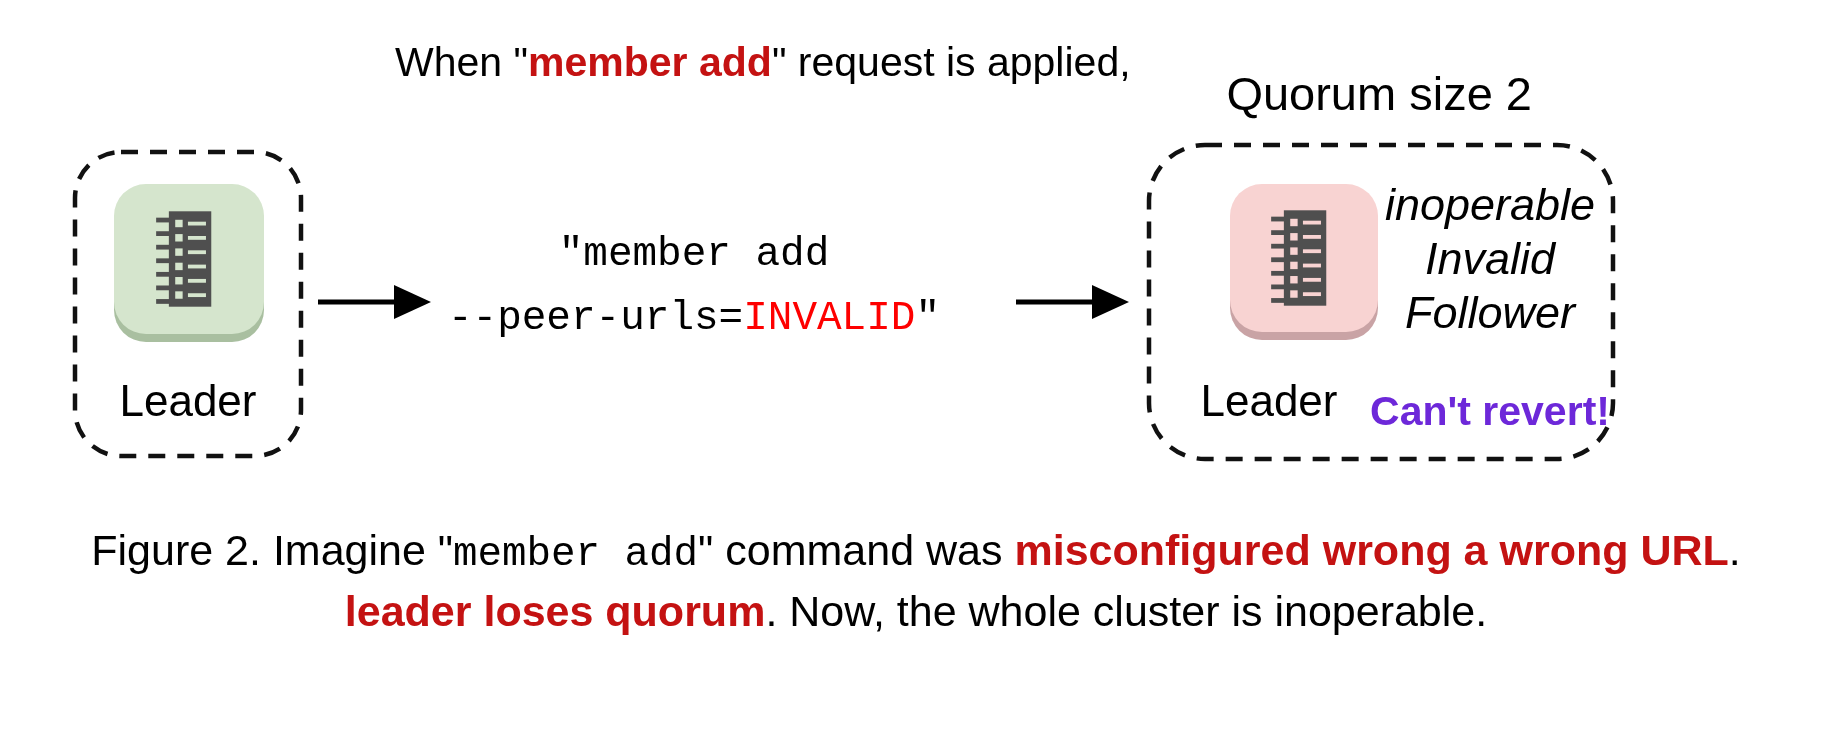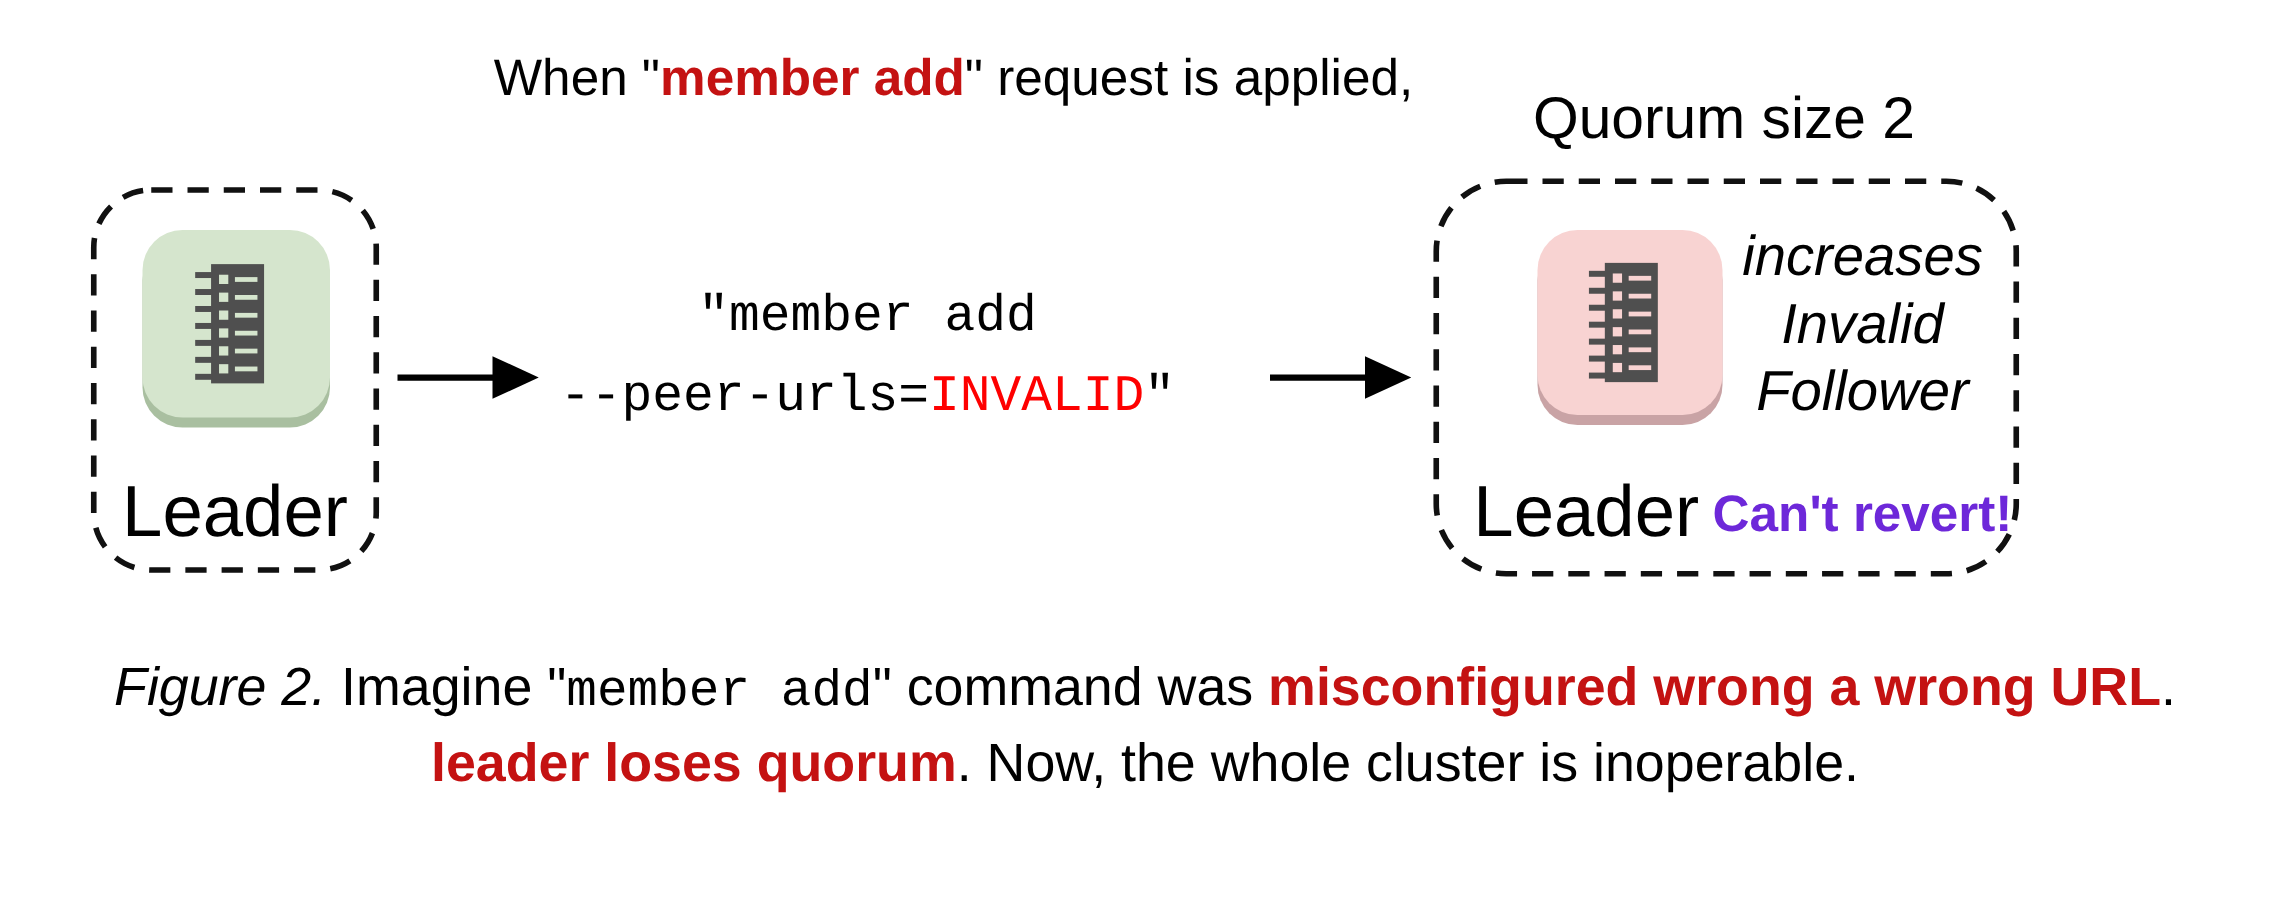--- a/index.html
+++ b/index.html
@@ -5,21 +5,21 @@
   html,body{margin:0;padding:0;background:#ffffff;}
   .canvas{
     position:relative;width:1832px;height:738px;background:#ffffff;
     font-family:"Liberation Sans",sans-serif;color:#000;overflow:hidden;
   }
   .abs{position:absolute;}
   .center{text-align:center;}
   .nowrap{white-space:nowrap;}
 
   .cluster-title{font-size:47px;font-weight:400;letter-spacing:0px;}
-  .node-label{font-size:58px;font-weight:400;}
+  .node-label{font-size:44px;font-weight:400;}
 
   .red-b{color:#c41212;font-weight:700;}
   .bright-red{color:#fe0000;}
   .mono{font-family:"Liberation Mono",monospace;}
 
   .top-note{font-size:41px;line-height:49px;font-weight:400;}
   .command{font-family:"Liberation Mono",monospace;font-size:41px;line-height:64px;font-weight:400;}
 
   .tile{
     border-radius:32px;display:flex;align-items:center;justify-content:center;
@@ -28,21 +28,21 @@
   .tile-pink{background:#f8d3d2;box-shadow:0 8px 0 0 #c9a3a5;}
   .icon-dark{fill:#4f4f4f;}
   .fill-green{fill:#d5e5cd;}
   .fill-pink{fill:#f8d3d2;}
 
   .expecting{font-size:45px;line-height:54px;font-style:italic;font-weight:400;}
   .warning{font-size:41px;font-weight:700;color:#6d28d9;}
 
   .caption{font-size:43px;line-height:57px;}
   .caption .mono{font-size:0.95em;}
-  .italic{font-style:italic;margin-top:37px;}
+  .italic{margin-top:37px;}
 
   svg{display:block;}
 </style>
 </head>
 <body>
 
 <div class="canvas">
 
 
   <svg class="abs" style="left:72px;top:149px;" width="232" height="310">
@@ -126,21 +126,21 @@
           <rect x="44" y="68.8" width="17" height="3.6"></rect>
         <rect x="32" y="80.5" width="7" height="7"></rect>
           <rect x="44" y="82.3" width="17" height="3.6"></rect>
       </g>
     </svg>
   </div>
 
   <div class="abs node-label center nowrap" style="left:1161px;top:376px;width:216px;">Leader</div>
 
   <div class="abs expecting center" style="left:1355px;top:178px;width:270px;">
-    <div class="nowrap">increases</div>
+    <div class="nowrap">inoperable</div>
     <div class="nowrap">Invalid</div>
     <div class="nowrap">Follower</div>
   </div>
 
   <div class="abs warning center nowrap" style="left:1355px;top:388px;width:270px;">Can't revert!</div>
 
   <div class="abs caption center" style="left:0px;top:522px;width:1832px;">
     <div class="nowrap"><span class="italic">Figure 2.</span><span> Imagine "</span><span class="mono">member add</span><span>" command was </span><span class="red-b">misconfigured wrong a wrong URL</span><span>.</span></div>
     <div class="nowrap"><span class="red-b">leader loses quorum</span><span>. Now, the whole cluster is inoperable.</span></div>
   </div>

